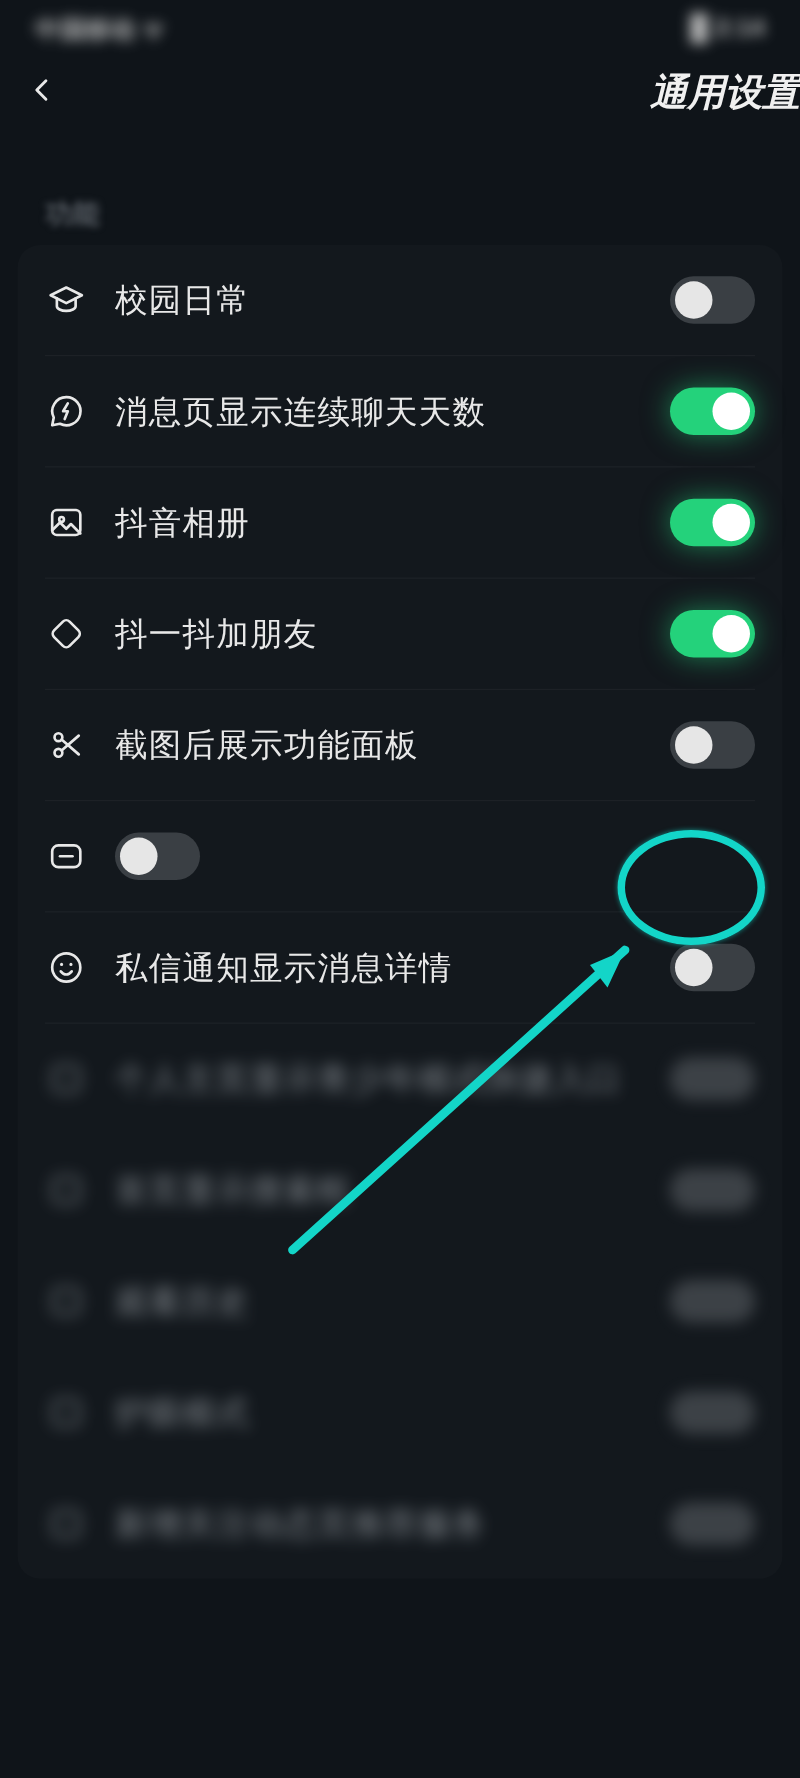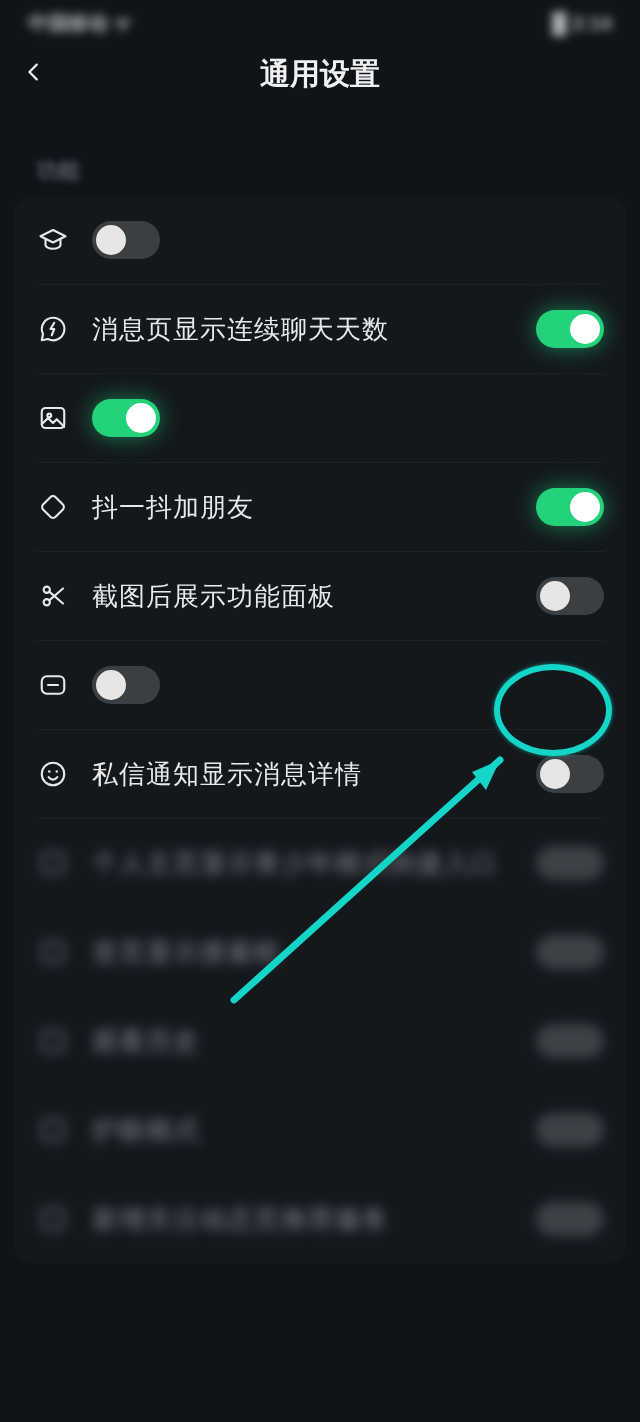--- a/index.html
+++ b/index.html
@@ -1,18 +1,18 @@
 <!DOCTYPE html>
 <html><head>
 <meta charset="utf-8">
 <style>
   html,body{margin:0;padding:0;width:640px;height:1422px;background:#0f1419;font-family:-apple-system,"PingFang SC","Hiragino Sans GB","Microsoft YaHei",sans-serif;color:#e8e8e8;overflow:hidden;position:relative;}
   .statusbar{height:34px;display:flex;justify-content:space-between;align-items:center;padding:6px 28px 0;filter:blur(5px);opacity:.85;}
   .statusbar span{font-size:20px;font-weight:600;color:#d0d0d0;}
-  .header{height:68px;display:flex;align-items:center;justify-content:center;position:relative;}
+  .header{height:68px;display:flex;align-items:center;justify-content:flex-end;position:relative;font-style:italic;}
   .back{position:absolute;left:14px;top:50%;transform:translateY(-50%);width:40px;height:40px;display:flex;align-items:center;justify-content:center;cursor:pointer;}
   .back svg{width:22px;height:22px;stroke:#e8e8e8;stroke-width:2.5;fill:none;stroke-linecap:round;stroke-linejoin:round;}
   .title{font-size:30px;font-weight:600;color:#f0f0f0;}
   .section-label{padding:48px 0 10px 36px;font-size:22px;color:#7a8088;filter:blur(3px);}
   .card{margin:0 14px;background:rgba(255,255,255,0.018);border-radius:18px;padding:0 22px;}
   .row{display:flex;align-items:center;height:88px;border-bottom:1px solid rgba(255,255,255,0.045);}
   .row:last-child{border-bottom:none;}
   .row .ico{width:34px;height:34px;flex:0 0 34px;display:flex;align-items:center;justify-content:center;margin-right:22px;}
   .row .ico svg{width:30px;height:30px;stroke:#e8e8e8;stroke-width:1.7;fill:none;stroke-linecap:round;stroke-linejoin:round;}
   .row .lbl{flex:1;font-size:26px;color:#e8e8e8;letter-spacing:1px;}
@@ -53,20 +53,21 @@
 <div class="section-label">功能</div>
 
 <div class="card" id="card">
     <div class="row">
       <span class="ico">
         <svg viewBox="0 0 24 24">
           <path d="M2 9l10-5 10 5-10 5z"></path>
           <path d="M6 11v5c0 1.5 2.7 3 6 3s6-1.5 6-3v-5"></path>
         </svg>
       </span>
+      <span class="lbl">校园日常</span>
       <span class="toggle off">
         <span class="knob"></span>
       </span>
     </div>
     <div class="row">
       <span class="ico">
         <svg viewBox="0 0 24 24">
           <path d="M12 3a9 9 0 00-8 13l-1 5 5-1a9 9 0 104-17z"></path>
           <path d="M13 7l-3 5h3l-2 5"></path>
         </svg>
@@ -77,20 +78,21 @@
       </span>
     </div>
     <div class="row">
       <span class="ico">
         <svg viewBox="0 0 24 24">
           <rect x="3" y="4" width="18" height="16" rx="3"></rect>
           <circle cx="9" cy="10" r="1.5"></circle>
           <path d="M3 17l5-5 4 4 3-3 6 6"></path>
         </svg>
       </span>
+      <span class="lbl">抖音相册</span>
       <span class="toggle on">
         <span class="knob"></span>
       </span>
     </div>
     <div class="row">
       <span class="ico">
         <svg viewBox="0 0 24 24">
           <rect x="5" y="5" width="14" height="14" rx="3" transform="rotate(45 12 12)"></rect>
         </svg>
       </span>

